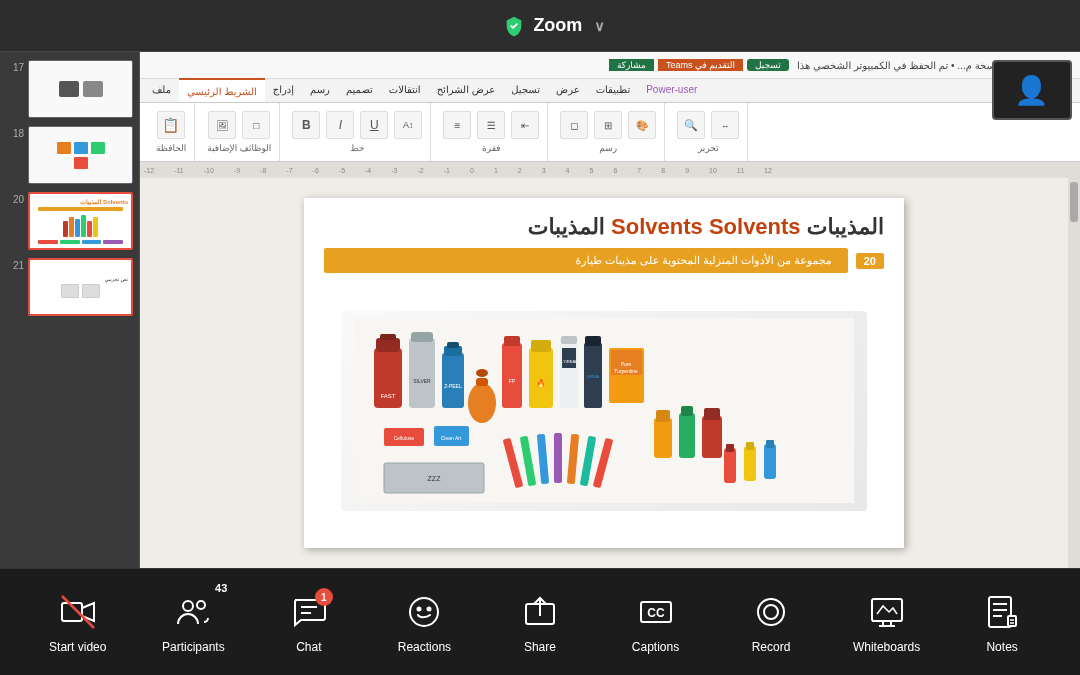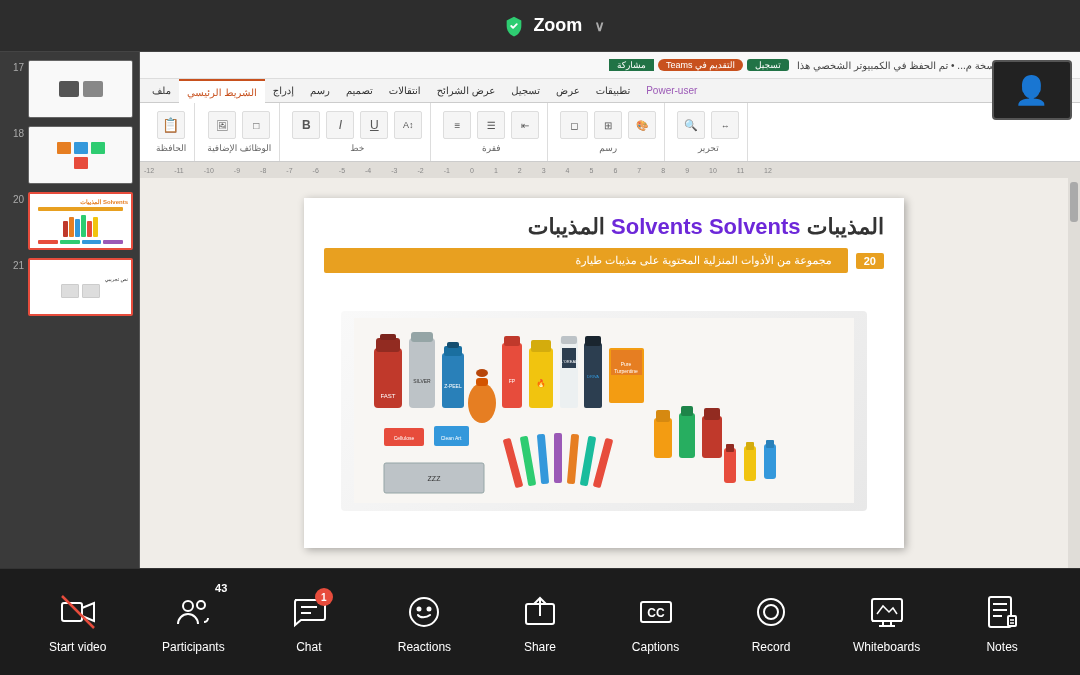--- a/index.html
+++ b/index.html
@@ -114,21 +114,21 @@
       height: 110px;
       display: flex;
       flex-direction: column;
       font-size: 10px;
     }
     .ppt-tabs {
       display: flex;
       background: #f3f3f3;
       border-bottom: 1px solid #ccc;
       height: 24px;
-      align-items: center;
+      align-items: flex-end;
       padding: 0 4px;
       gap: 0;
     }
     .ppt-tab {
       padding: 0 8px;
       height: 24px;
       line-height: 24px;
       font-size: 10px;
       cursor: pointer;
       color: #333;
@@ -193,21 +193,21 @@
       padding: 16px 20px 8px;
       text-align: right;
       direction: rtl;
     }
     .slide-title-text {
       font-size: 22px;
       font-weight: bold;
       color: #333;
     }
     .slide-title-en {
-      color: #6d28d9;
+      color: #c2410c;
       font-weight: bold;
     }
     .slide-subtitle-bar {
       background: #e8a020;
       color: #fff;
       padding: 6px 16px;
       text-align: right;
       direction: rtl;
       font-size: 11px;
       margin: 0 20px;
@@ -424,21 +424,21 @@
   </div>
 
   <div class="slide-main">
 
     <div class="ppt-ribbon">
 
       <div style="background:#f8f8f8;height:28px;display:flex;align-items:center;padding:0 8px;gap:8px;border-bottom:1px solid #ddd;font-size:10px;color:#444;direction:rtl;justify-content:flex-end;">
         <span>المحتوى العلمي - نسخة م... • تم الحفظ في الكمبيوتر الشخصي هذا</span>
         <div style="margin-left:auto;display:flex;gap:4px;align-items:center;">
           <span style="background:#217346;color:#fff;padding:1px 8px;border-radius:3px;font-size:9px;cursor:pointer;">تسجيل</span>
-          <span style="background:#c8511e;color:#fff;padding:1px 8px;border-radius:6px;font-size:9px;cursor:pointer;">التقديم في Teams</span>
+          <span style="background:#c8511e;color:#fff;padding:1px 8px;border-radius:0;font-size:9px;cursor:pointer;">التقديم في Teams</span>
           <span style="background:#217346;color:#fff;padding:1px 8px;border-radius:0;font-size:9px;cursor:pointer;">مشاركة</span>
         </div>
       </div>
 
       <div class="ppt-tabs">
         <span class="ppt-tab">ملف</span>
         <span class="ppt-tab active">الشريط الرئيسي</span>
         <span class="ppt-tab">إدراج</span>
         <span class="ppt-tab">رسم</span>
         <span class="ppt-tab">تصميم</span>

